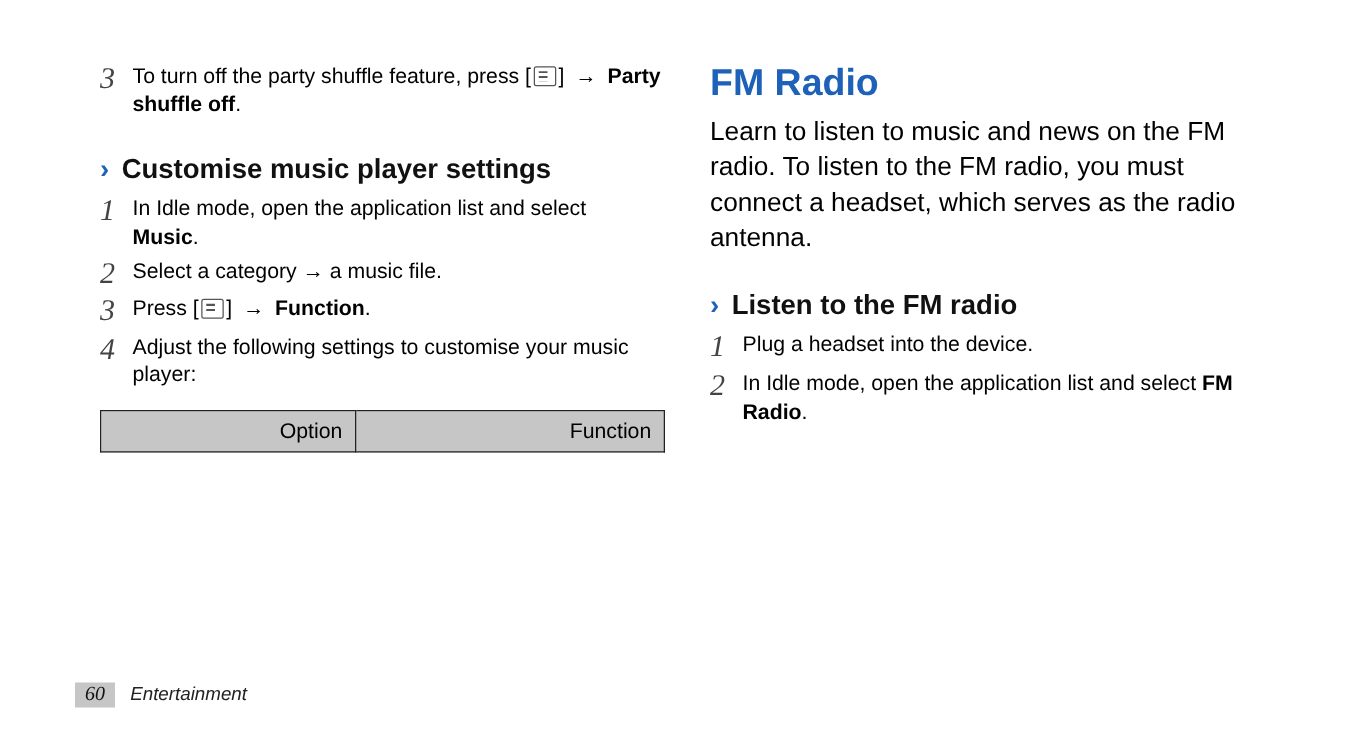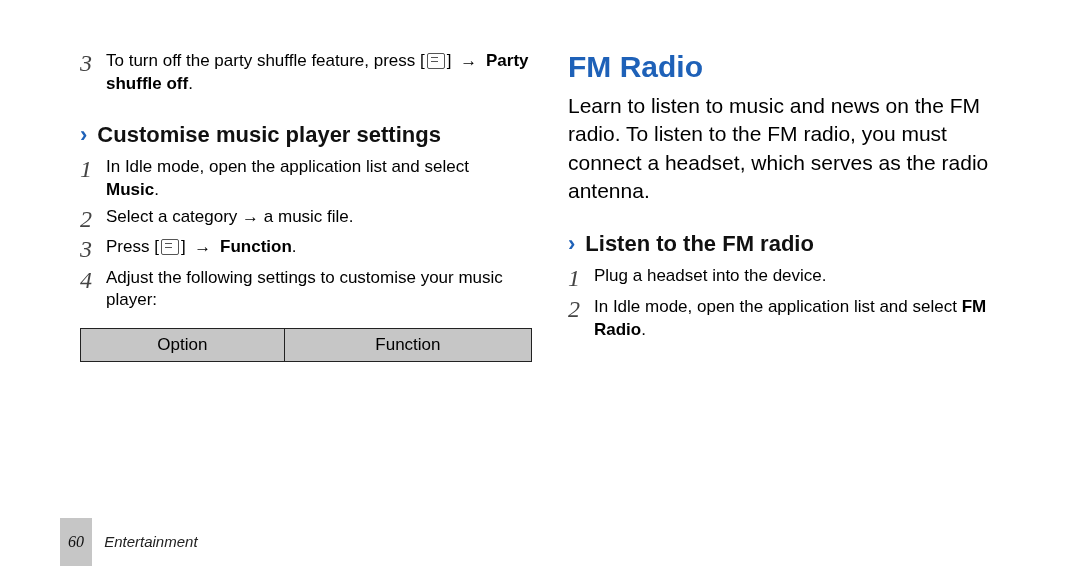--- a/index.html
+++ b/index.html
@@ -90,42 +90,42 @@
   .indented { margin-left: 26px; margin-top: 4px; margin-bottom: 4px; }
   .opt-table {
     margin-top: 12px;
     border-collapse: collapse;
     width: 100%;
     font-size: 17px;
   }
   .opt-table th, .opt-table td {
     border: 1px solid #222;
     padding: 6px 10px;
-    text-align: center;
+    text-align: right;
     vertical-align: middle;
     font-weight: 400;
   }
   .opt-table th {
     background: #c6c6c6;
   }
   .footer {
     position: absolute;
     left: 60px;
     bottom: 20px;
     font-size: 15px;
     color: #222;
   }
   .footer .pg {
     display: inline-block;
     background: #c6c6c6;
     color: #111;
     font-style: italic;
     font-family: Georgia, serif;
     font-size: 16px;
-    padding: 15px 8px;
+    padding: 1px 8px;
     margin-right: 8px;
   }
   .footer .sec { font-style: italic; }
   .note-row {
     display: flex;
     align-items: flex-start;
     gap: 12px;
     margin-top: 10px;
   }
   .note-icon {

